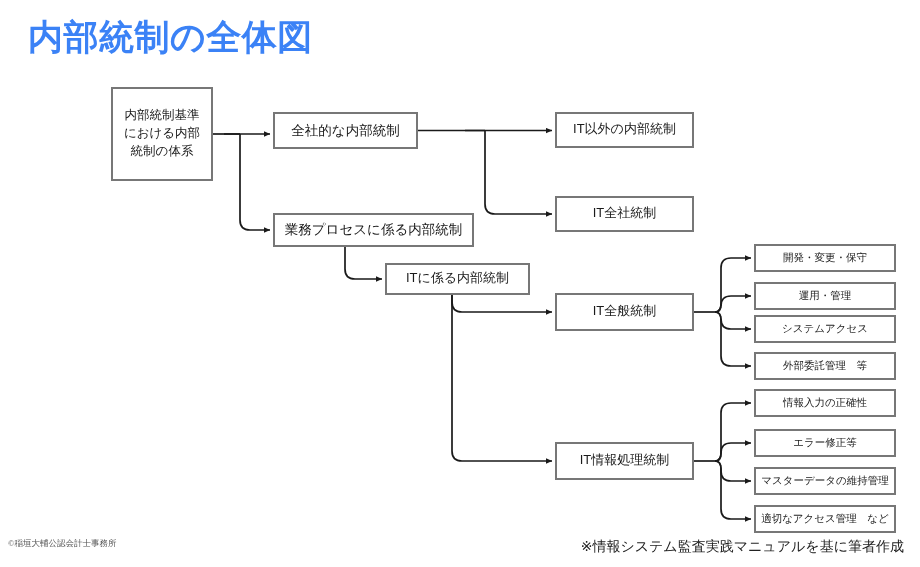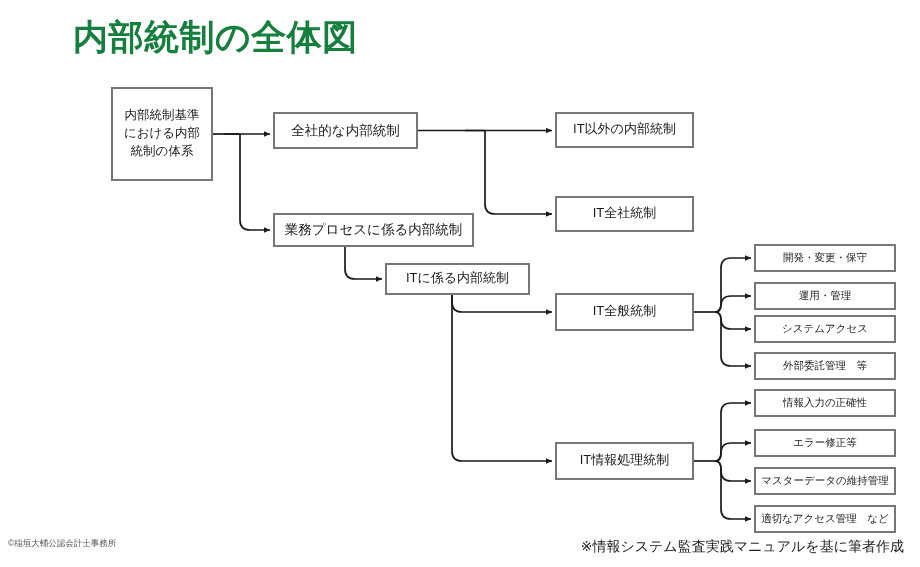--- a/index.html
+++ b/index.html
@@ -13,24 +13,23 @@
     position: relative;
     overflow: hidden;
     font-family: "Liberation Sans", "DejaVu Sans", sans-serif;
   }
   #page-title {
     position: absolute;
     left: 28px;
     top: 14px;
     font-size: 35px;
     font-weight: bold;
-    color: #15803d;
+    color: #3b82f6;
     letter-spacing: 0.5px;
     white-space: nowrap;
-    margin-left: 45px;
   }
   #diagram {
     position: absolute;
     left: 0;
     top: 0;
     width: 920px;
     height: 567px;
   }
   .node-rect {
     fill: #ffffff;
@@ -48,20 +47,21 @@
     stroke: #1a1a1a;
     stroke-width: 1.7;
   }
   .footer-left {
     position: absolute;
     left: 8px;
     top: 538px;
     font-size: 8.5px;
     color: #555555;
     white-space: nowrap;
+    font-family: Liberation Serif, serif;
   }
   .footer-right {
     position: absolute;
     right: 16px;
     top: 538px;
     font-size: 14px;
     color: #222222;
     white-space: nowrap;
     margin-left: 9px;
   }

